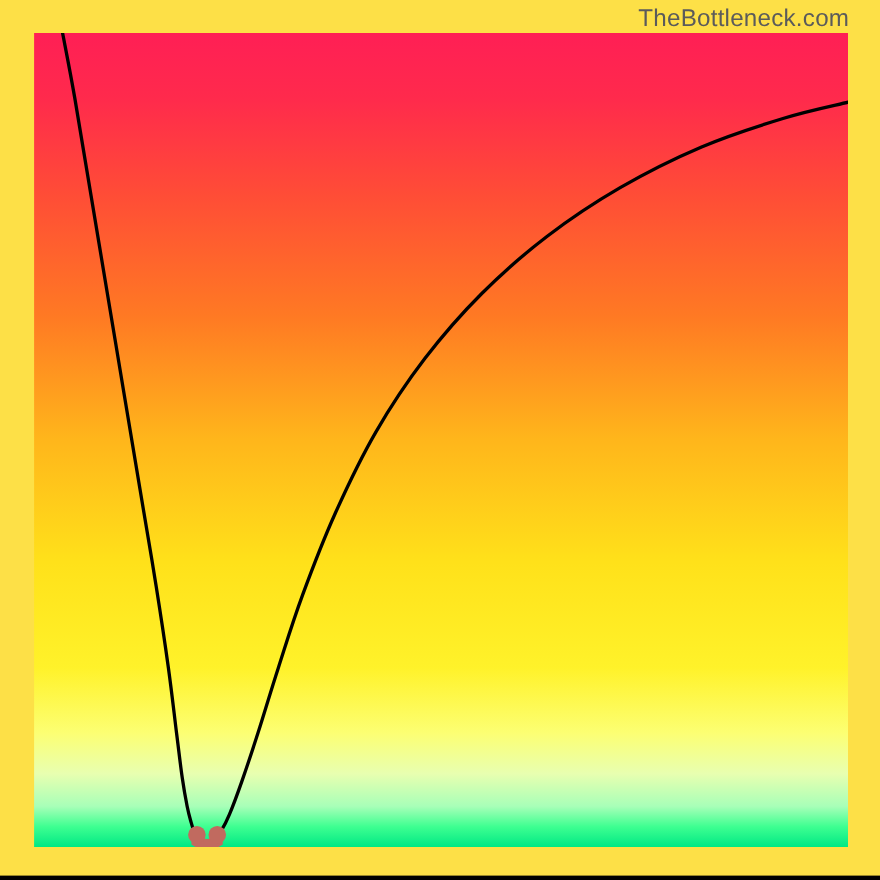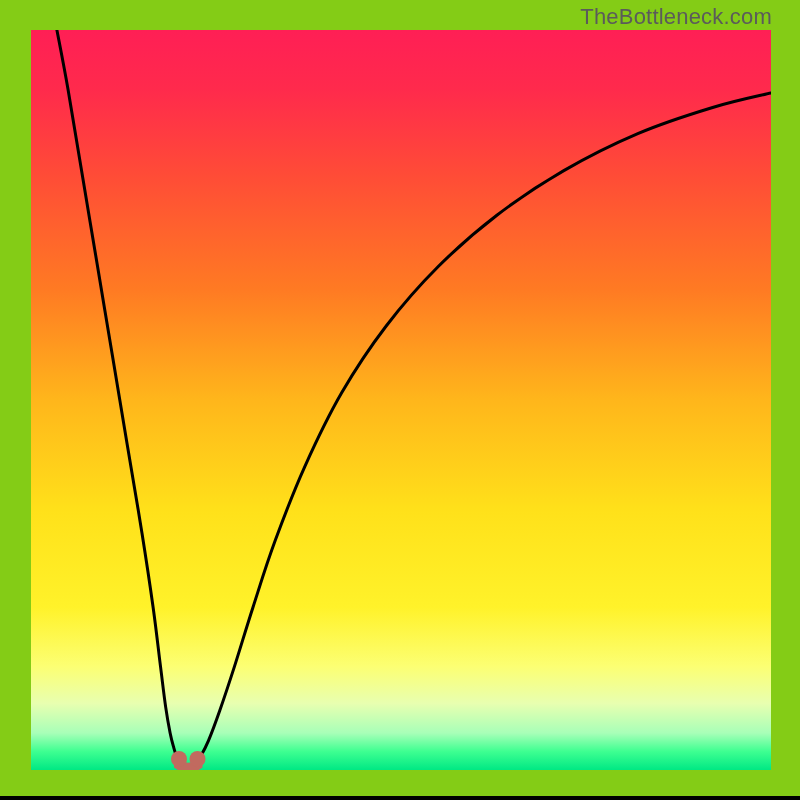--- a/index.html
+++ b/index.html
@@ -7,21 +7,21 @@
     padding: 0;
     width: 800px;
     height: 800px;
     background: #000;
     overflow: hidden;
   }
   .frame {
     position: absolute;
     left: 0; top: 0;
     width: 800px; height: 796px;
-    background: #84cc16;
+    background: #fde047;
   }
   .plot-area {
     position: absolute;
     left: 31px;
     top: 30px;
     width: 740px;
     height: 740px;
     overflow: hidden;
   }
   .watermark {

